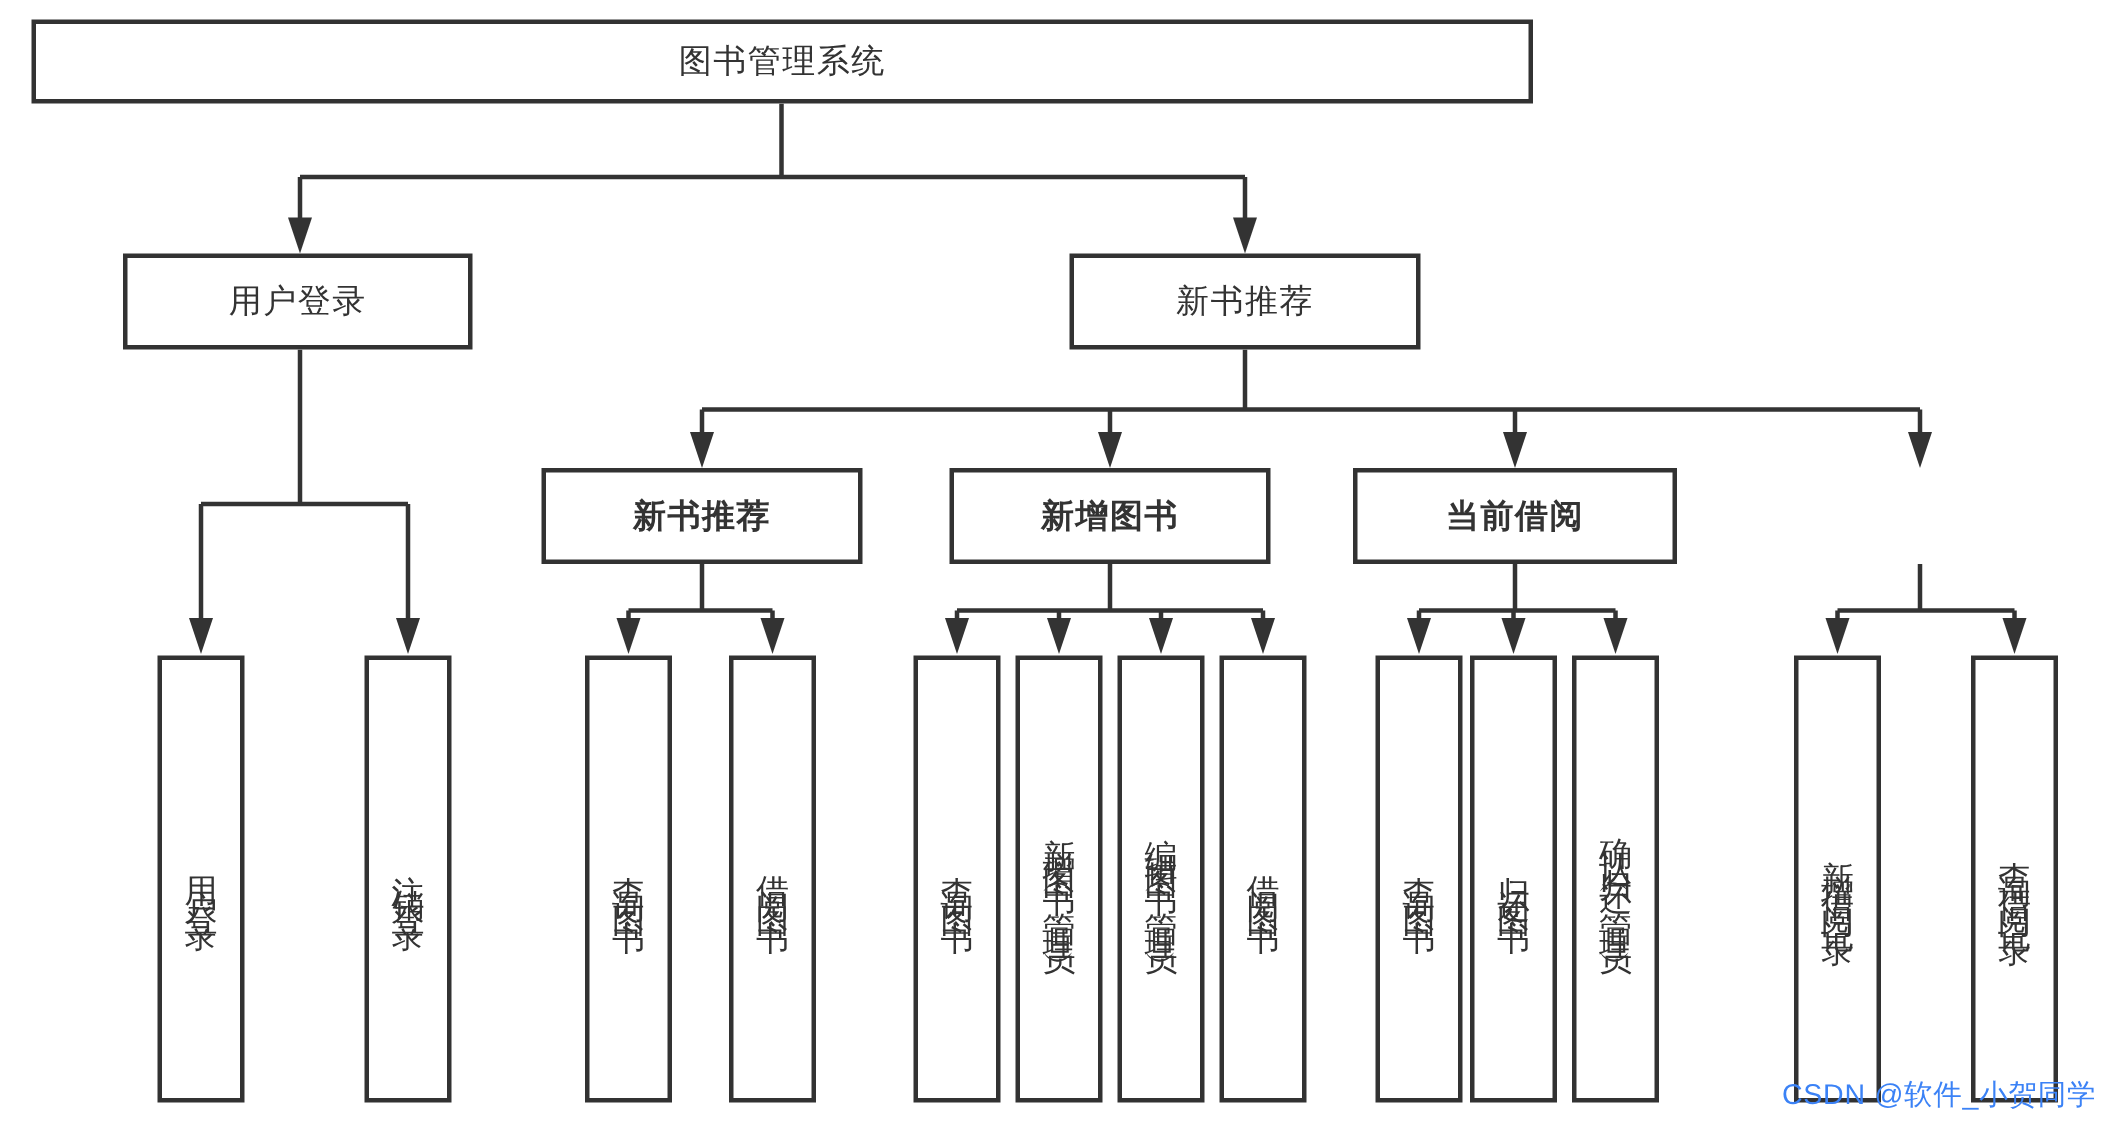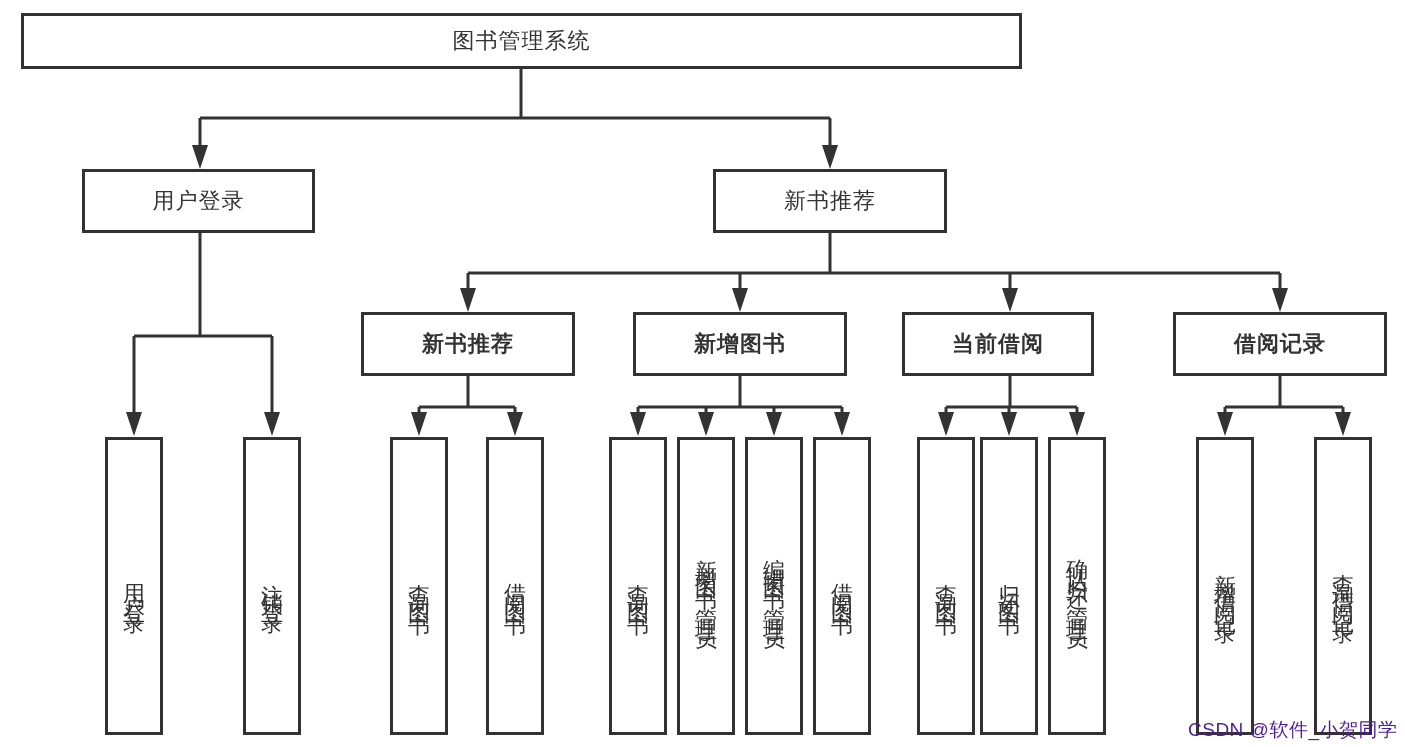--- a/index.html
+++ b/index.html
@@ -15,21 +15,21 @@
   }
   .hnode{height:64px;top:169px;}
   .l3node{height:64px;top:312px;font-weight:bold;}
   .leaf{top:437px;height:298px;width:58px;}
   .leaf span{
     writing-mode:vertical-rl;text-orientation:mixed;
     letter-spacing:10px;font-size:22px;line-height:1;white-space:nowrap;
   }
   .watermark{
     position:absolute;left:1188px;top:717px;z-index:3;
-    font-size:19px;color:#4c1d95;letter-spacing:0.5px;white-space:nowrap;
+    font-size:19px;color:#3b82f6;letter-spacing:0.5px;white-space:nowrap;
   }
 </style>
 </head>
 <body>
 
 <div class="canvas">
 
   <svg class="connectors" viewBox="0 0 1405 747" xmlns="http://www.w3.org/2000/svg">
     <path d="M521 69 V118 M200 118 H830 M200 118 V147 M830 118 V147
          M200 233 V336 M134 336 H272 M134 336 V414 M272 336 V414
@@ -71,25 +71,22 @@
   <div class="node hnode" style="left:713px;width:234px">
     <span>新书推荐</span>
   </div>
 
   <div class="node l3node" style="left:361px;width:214px">
     <span>新书推荐</span>
   </div>
   <div class="node l3node" style="left:633px;width:214px">
     <span>新增图书</span>
   </div>
-  <div class="node l3node" style="left:902px;width:192px">
+  <div class="node l3node" style="left:902px;width:216px">
     <span>当前借阅</span>
-  </div>
-  <div class="node l3node" style="left:1173px;width:214px">
-    <span>借阅记录</span>
   </div>
 
   <div class="node leaf" style="left:105px">
     <span>用户登录</span>
   </div>
   <div class="node leaf" style="left:243px">
     <span>注销登录</span>
   </div>
 
   <div class="node leaf" style="left:390px">

